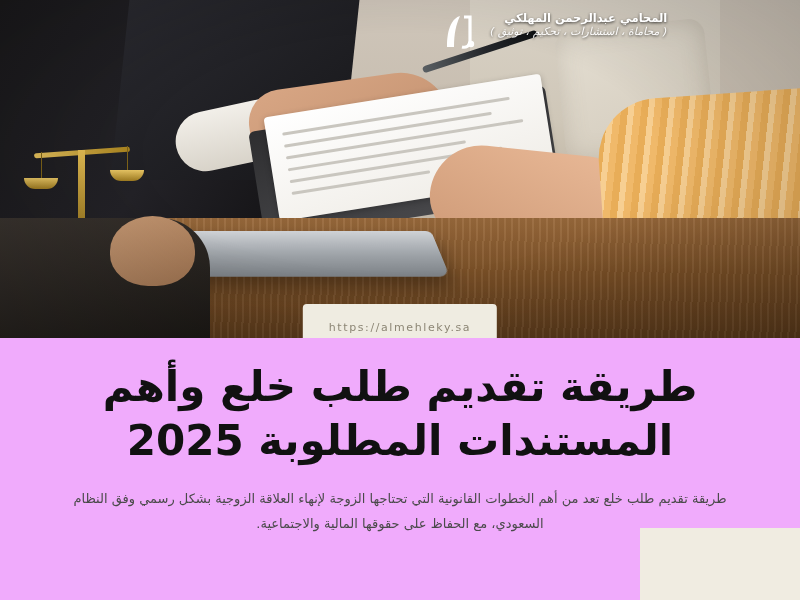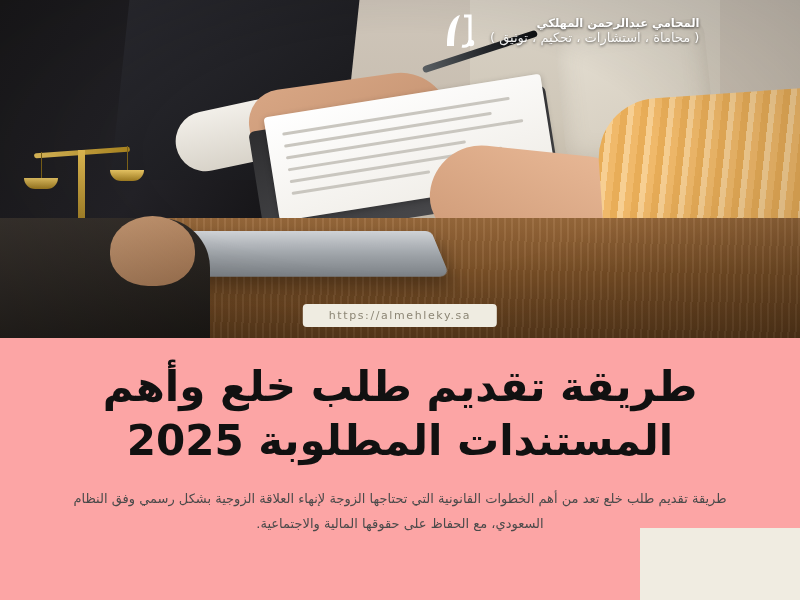--- a/index.html
+++ b/index.html
@@ -221,70 +221,70 @@
     background: radial-gradient(ellipse at 50% 45%, rgba(0,0,0,0) 45%, rgba(0,0,0,.22) 100%);
   }
 
   
   .logo-bar {
     position: absolute;
     top: 0; right: 0;
     width: 360px; height: 58px;
     display: flex;
     flex-direction: row-reverse;
-    align-items: center;
     gap: 10px;
-    padding: 4px 14px 0 0;
+    padding: 11px 14px 0 0;
     box-sizing: border-box;
   }
   .logo-mark {
     position: relative;
     width: 40px; height: 42px;
     flex: 0 0 auto;
   }
   .logo-text {
     text-align: right;
     line-height: 1.25;
     color: #ffffff;
     text-shadow: 0 1px 3px rgba(0,0,0,.75);
   }
   .logo-text .l1 {
     font-size: 11.5px;
     letter-spacing: .5px;
     font-weight: 700;
   }
   .logo-text .l2 {
-    font-size: 13px;
+    font-size: 11px;
     letter-spacing: .5px;
     opacity: .92;
+    font-style: italic;
   }
 
   
   .url-chip {
     position: absolute;
     left: 50%;
     transform: translateX(-50%);
     top: 304px;
     background: #efece1;
     color: #8c8675;
     font-size: 11px;
     letter-spacing: 1.6px;
-    padding: 5px 26px;
+    padding: 17px 26px;
     border-radius: 4px;
     direction: ltr;
     font-family: "DejaVu Sans", "Liberation Sans", sans-serif;
     white-space: nowrap;
   }
 
   
   .content {
     position: relative;
     width: 800px;
     height: 262px;
-    background: #fca5a5;
+    background: #f0abfc;
     box-sizing: border-box;
     padding: 22px 40px 0 40px;
   }
   .content .beige-block {
     position: absolute;
     right: 0; bottom: 0;
     width: 160px; height: 72px;
     background: #f0ece1;
   }
   .title {

